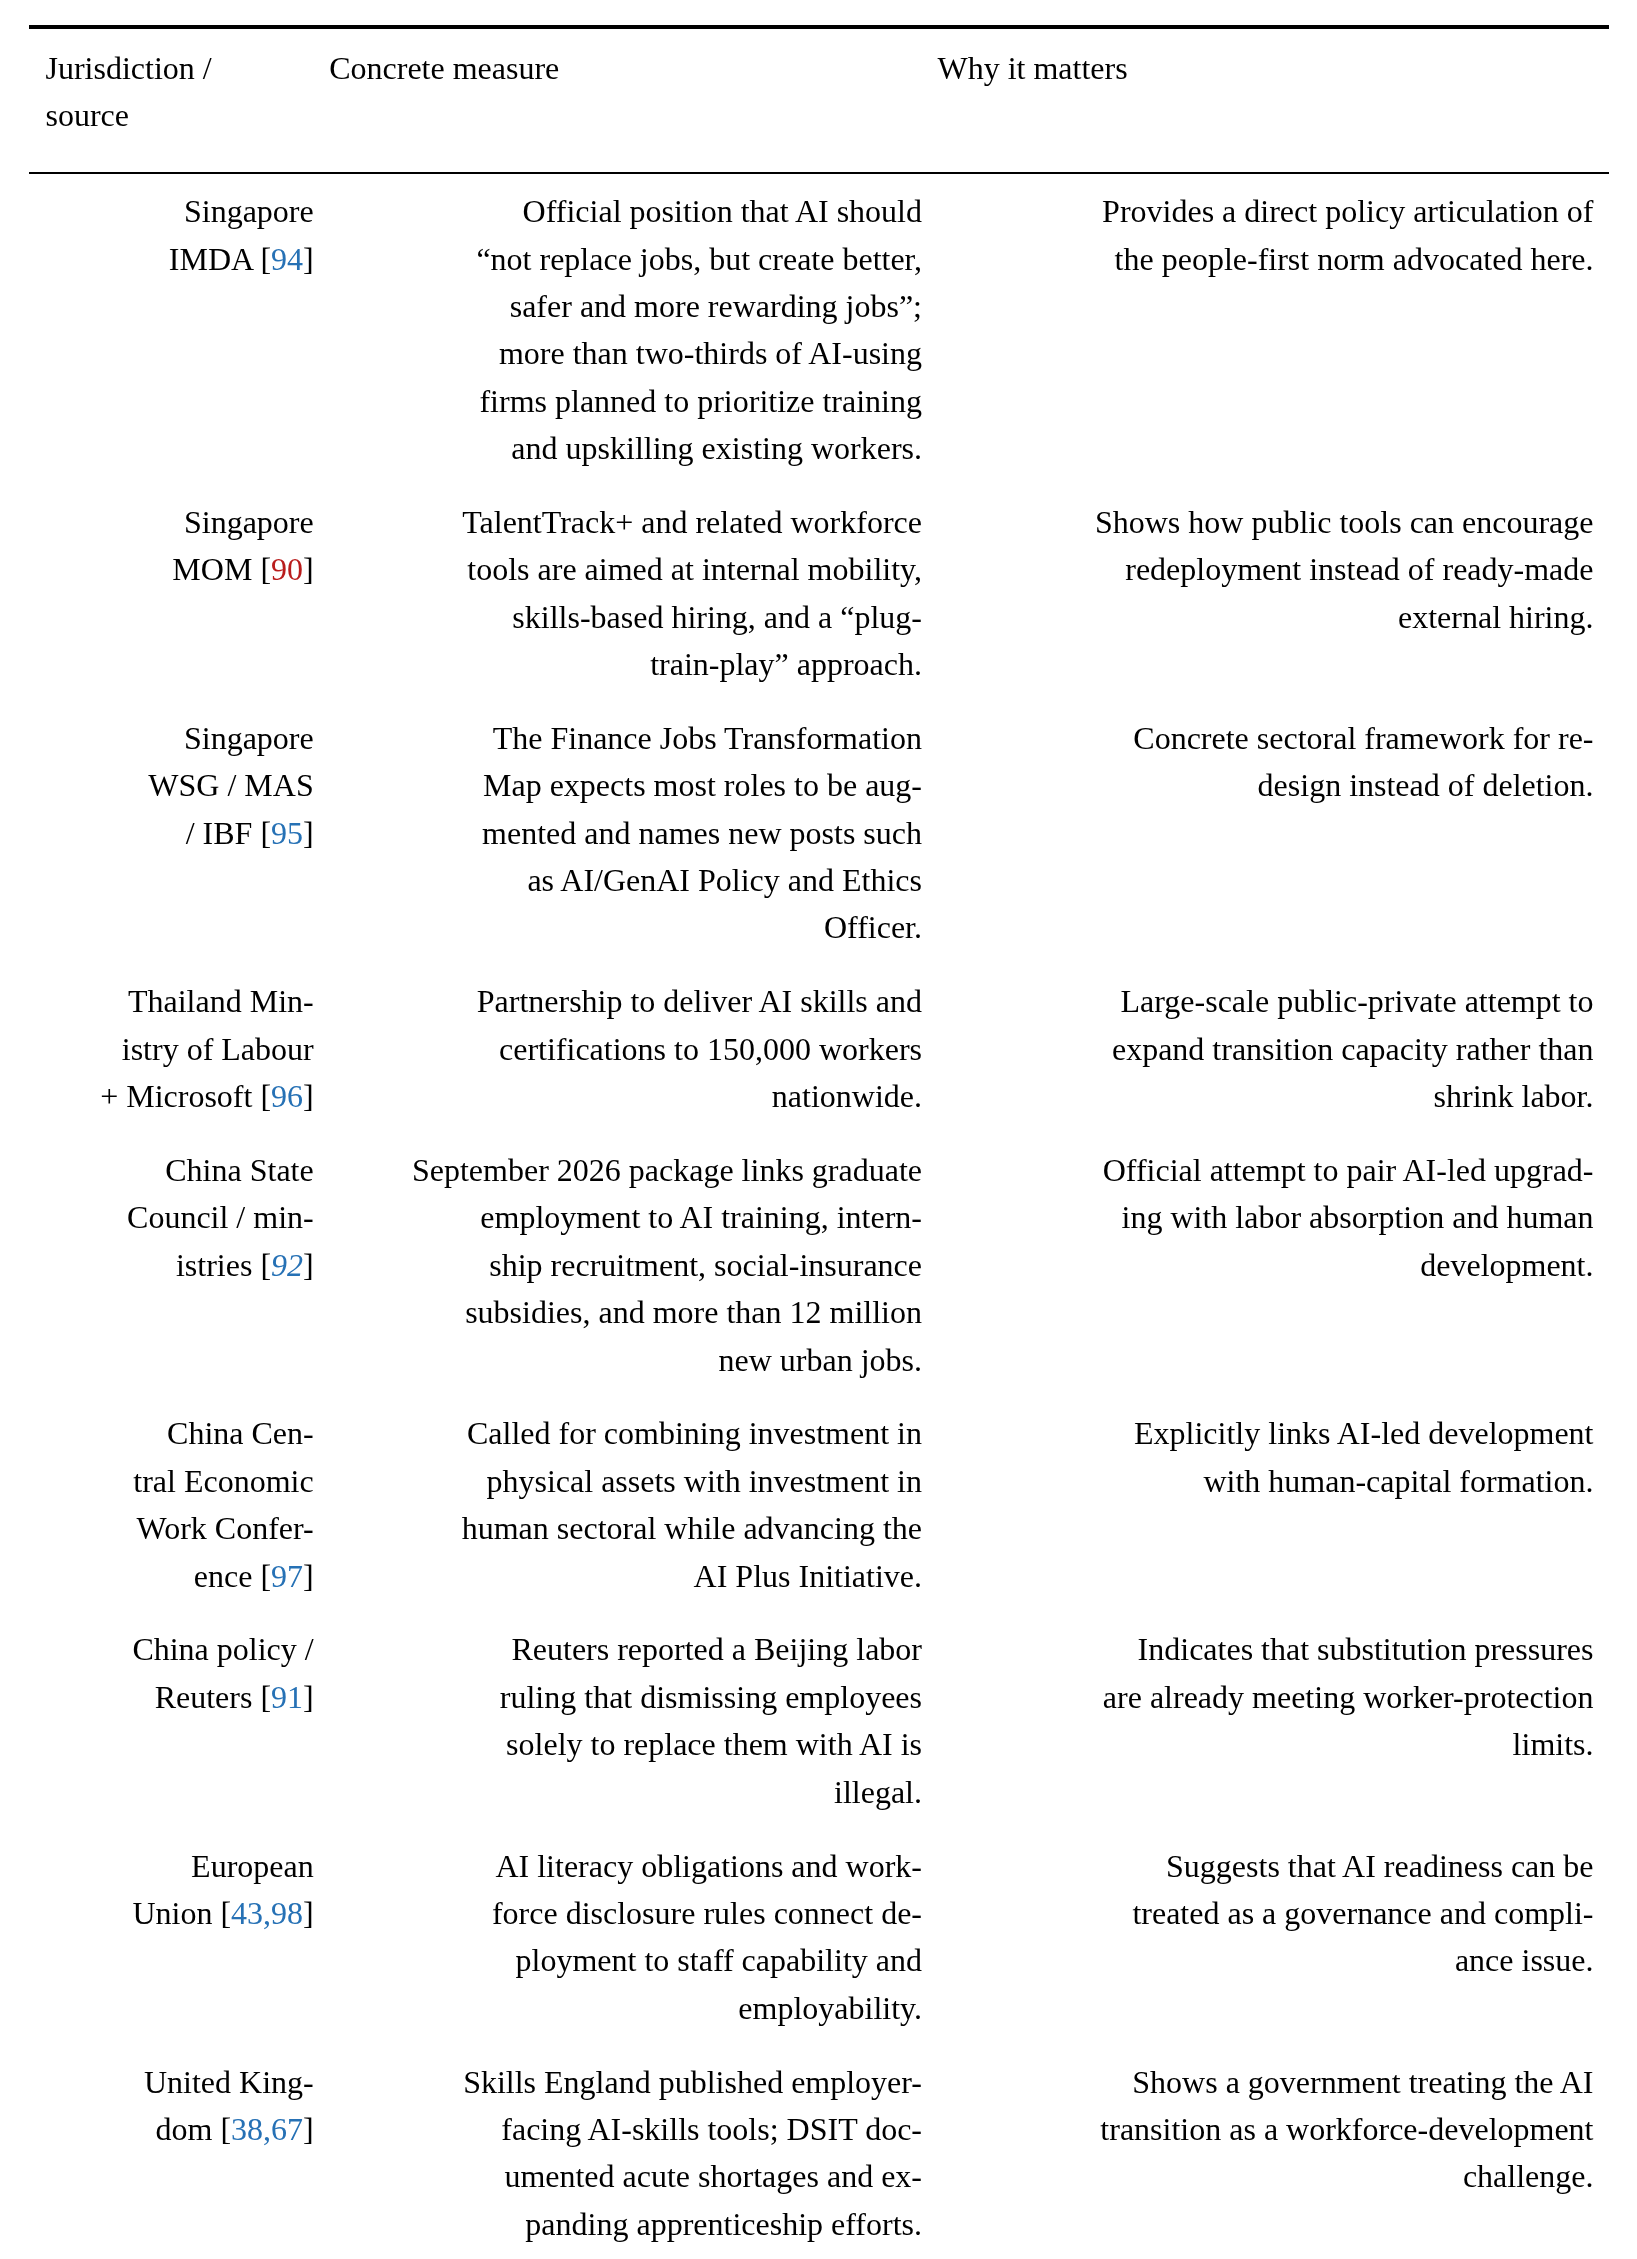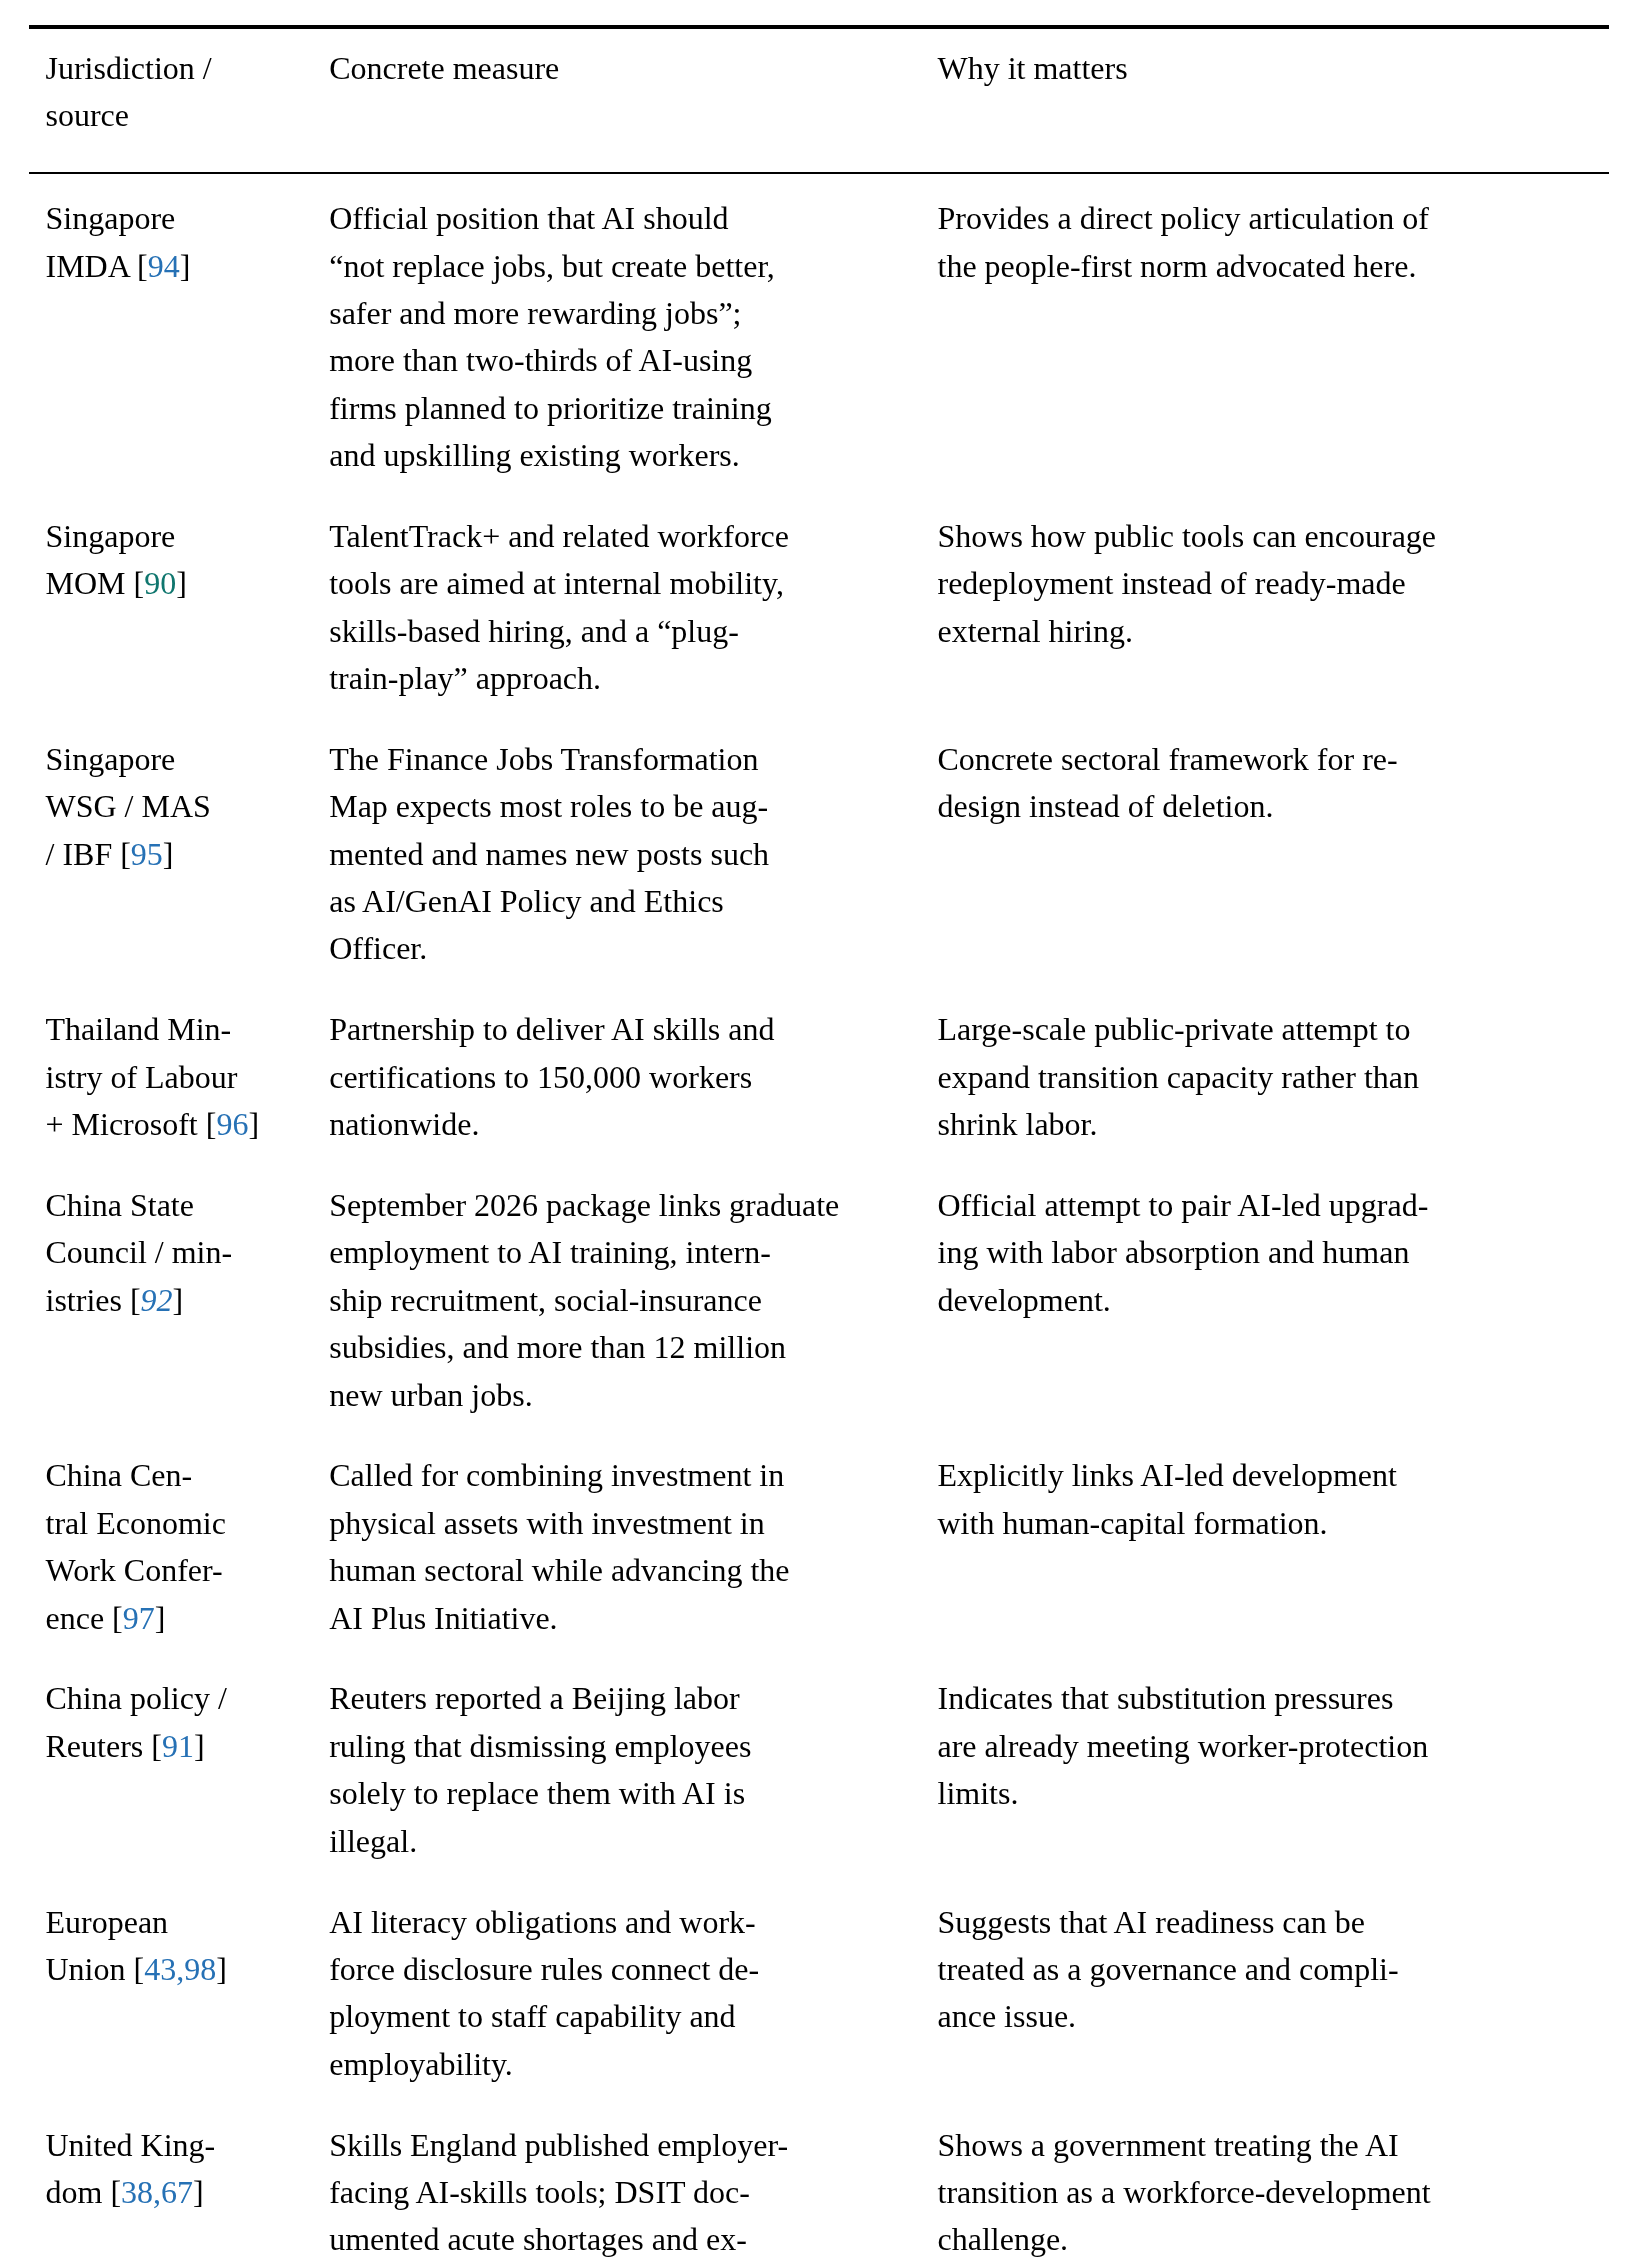--- a/index.html
+++ b/index.html
@@ -43,22 +43,23 @@
   }
   thead th {
     border-bottom: 2.9px solid #000000;
     padding-top: 15.5px;
     padding-bottom: 33px;
   }
   .jur, th.h-jur {
     padding-left: 16.5px;
   }
   tbody td {
-    padding-top: 21px;
+    padding-top: 14px;
     padding-bottom: 12.6px;
+    text-align: right;
   }
   a.ref {
     text-decoration: none;
     cursor: pointer;
   }
 </style>
 </head>
 <body>
 
 <div class="page">
@@ -84,21 +85,21 @@
 “not replace jobs, but create better,
 safer and more rewarding jobs”;
 more than two-thirds of AI-using
 firms planned to prioritize training
 and upskilling existing workers.</td>
         <td>Provides a direct policy articulation of
 the people-first norm advocated here.</td>
       </tr>
       <tr>
         <td class="jur"><span>Singapore
-MOM [</span><a class="ref" style="color: #0f766e;">90</a><span>]</span></td>
+MOM [</span><a class="ref" style="color: #b91c1c;">90</a><span>]</span></td>
         <td>TalentTrack+ and related workforce
 tools are aimed at internal mobility,
 skills-based hiring, and a “plug-
 train-play” approach.</td>
         <td>Shows how public tools can encourage
 redeployment instead of ready-made
 external hiring.</td>
       </tr>
       <tr>
         <td class="jur"><span>Singapore

